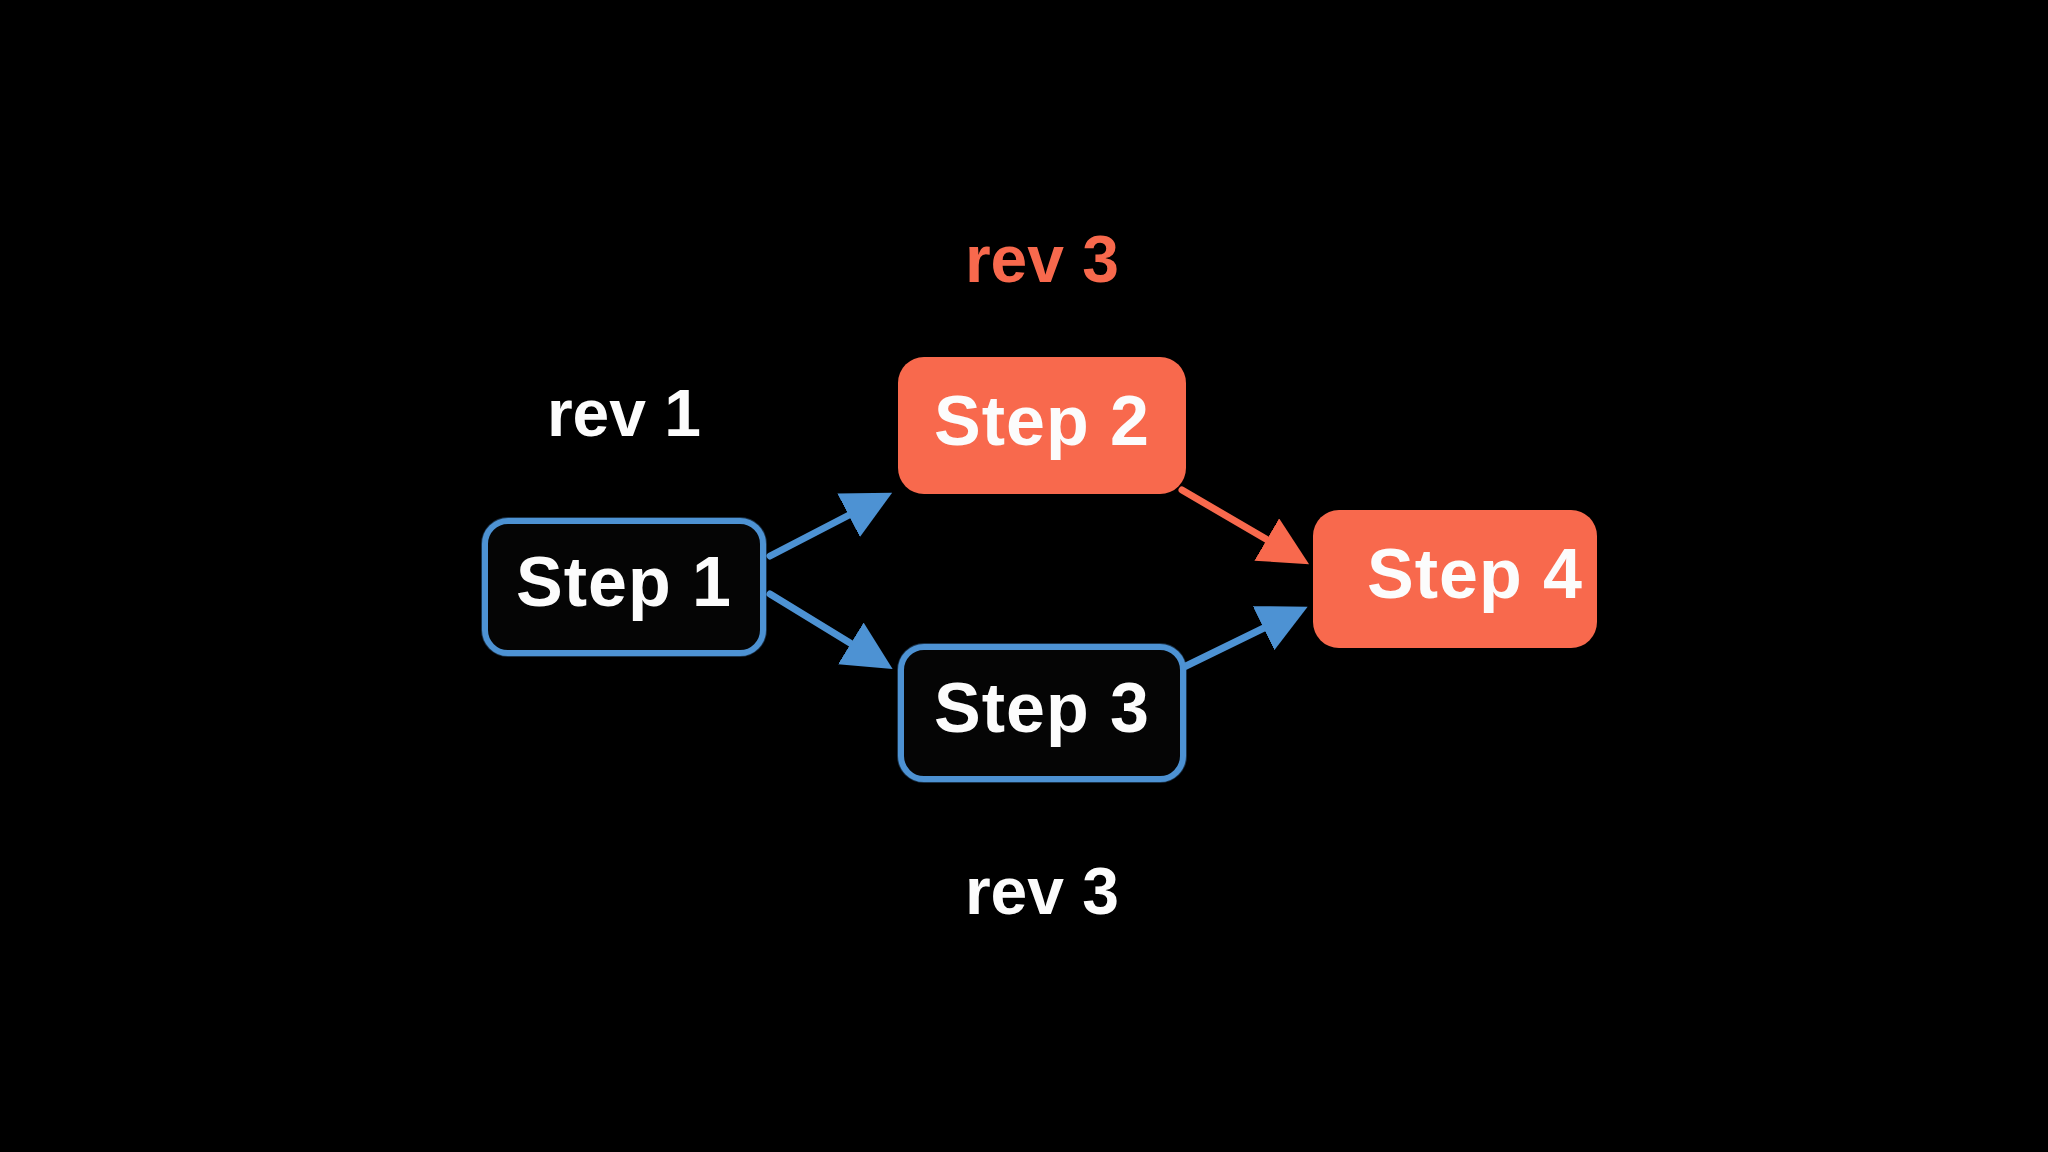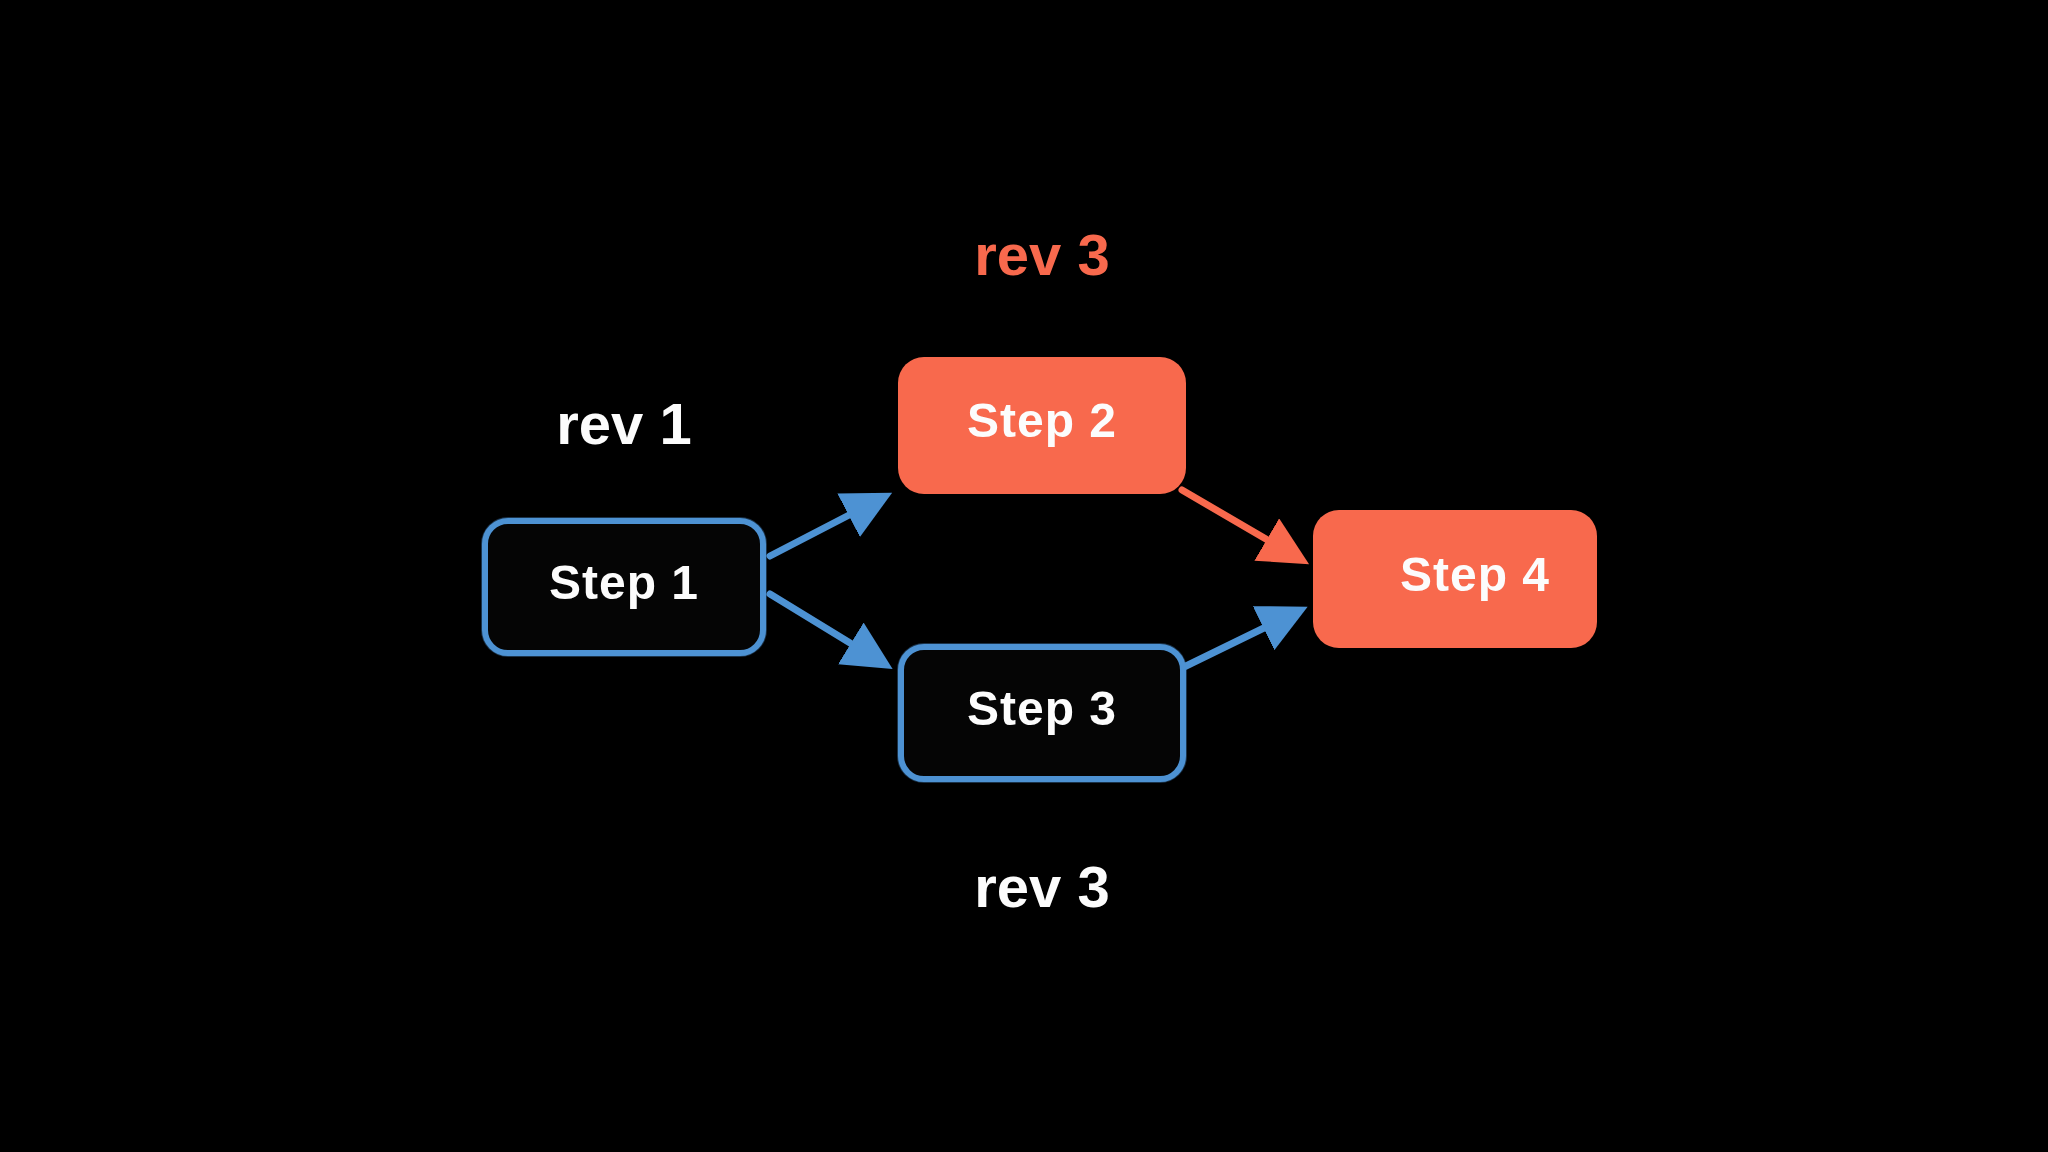--- a/index.html
+++ b/index.html
@@ -31,49 +31,49 @@
   }
   .edge.blue { stroke: var(--accent-blue); }
   .edge.red  { stroke: var(--accent-red); }
   .node {
     position: absolute;
     display: flex;
     align-items: center;
     justify-content: center;
     border-radius: 26px;
     color: var(--text-white);
-    font-size: 48px;
+    font-size: 70px;
     font-weight: bold;
     letter-spacing: 1px;
     padding-bottom: 10px;
   }
   .node.outlined {
     background: var(--box-dark);
     border: 6px solid var(--accent-blue);
     box-shadow: 0 0 0 1px rgba(77,146,211,.35);
   }
   .node.filled {
     background: var(--accent-red);
     border: 6px solid transparent;
   }
   .node-step1 { left: 482px;  top: 498px; width: 284px; height: 138px; margin-top: 20px; }
   .node-step2 { left: 898px;  top: 357px; width: 288px; height: 137px; }
   .node-step3 { left: 898px;  top: 644px; width: 288px; height: 138px; }
   .node-step4 { left: 1313px; top: 510px; width: 284px; height: 138px; padding-left: 40px; }
   .annotation {
     position: absolute;
     text-align: center;
-    font-size: 58px;
+    font-size: 66px;
     font-weight: bold;
     line-height: 1;
     color: var(--text-white);
   }
   .annotation.red-text { color: var(--accent-red); }
   .ann-rev3-top    { left: 898px; top: 226px; width: 288px; }
-  .ann-rev1        { left: 482px; top: 395px; width: 284px; }
+  .ann-rev1        { left: 482px; top: 380px; width: 284px; }
   .ann-rev3-bottom { left: 898px; top: 858px; width: 288px; }
 </style>
 </head>
 <body>
 
 <div class="stage">
 
   <svg class="edge-layer" viewBox="0 0 2048 1152" xmlns="http://www.w3.org/2000/svg">
     <defs>
       <marker id="ah-blue" viewBox="0 0 10 10" refX="1" refY="5" markerWidth="7" markerHeight="7" orient="auto-start-reverse">

